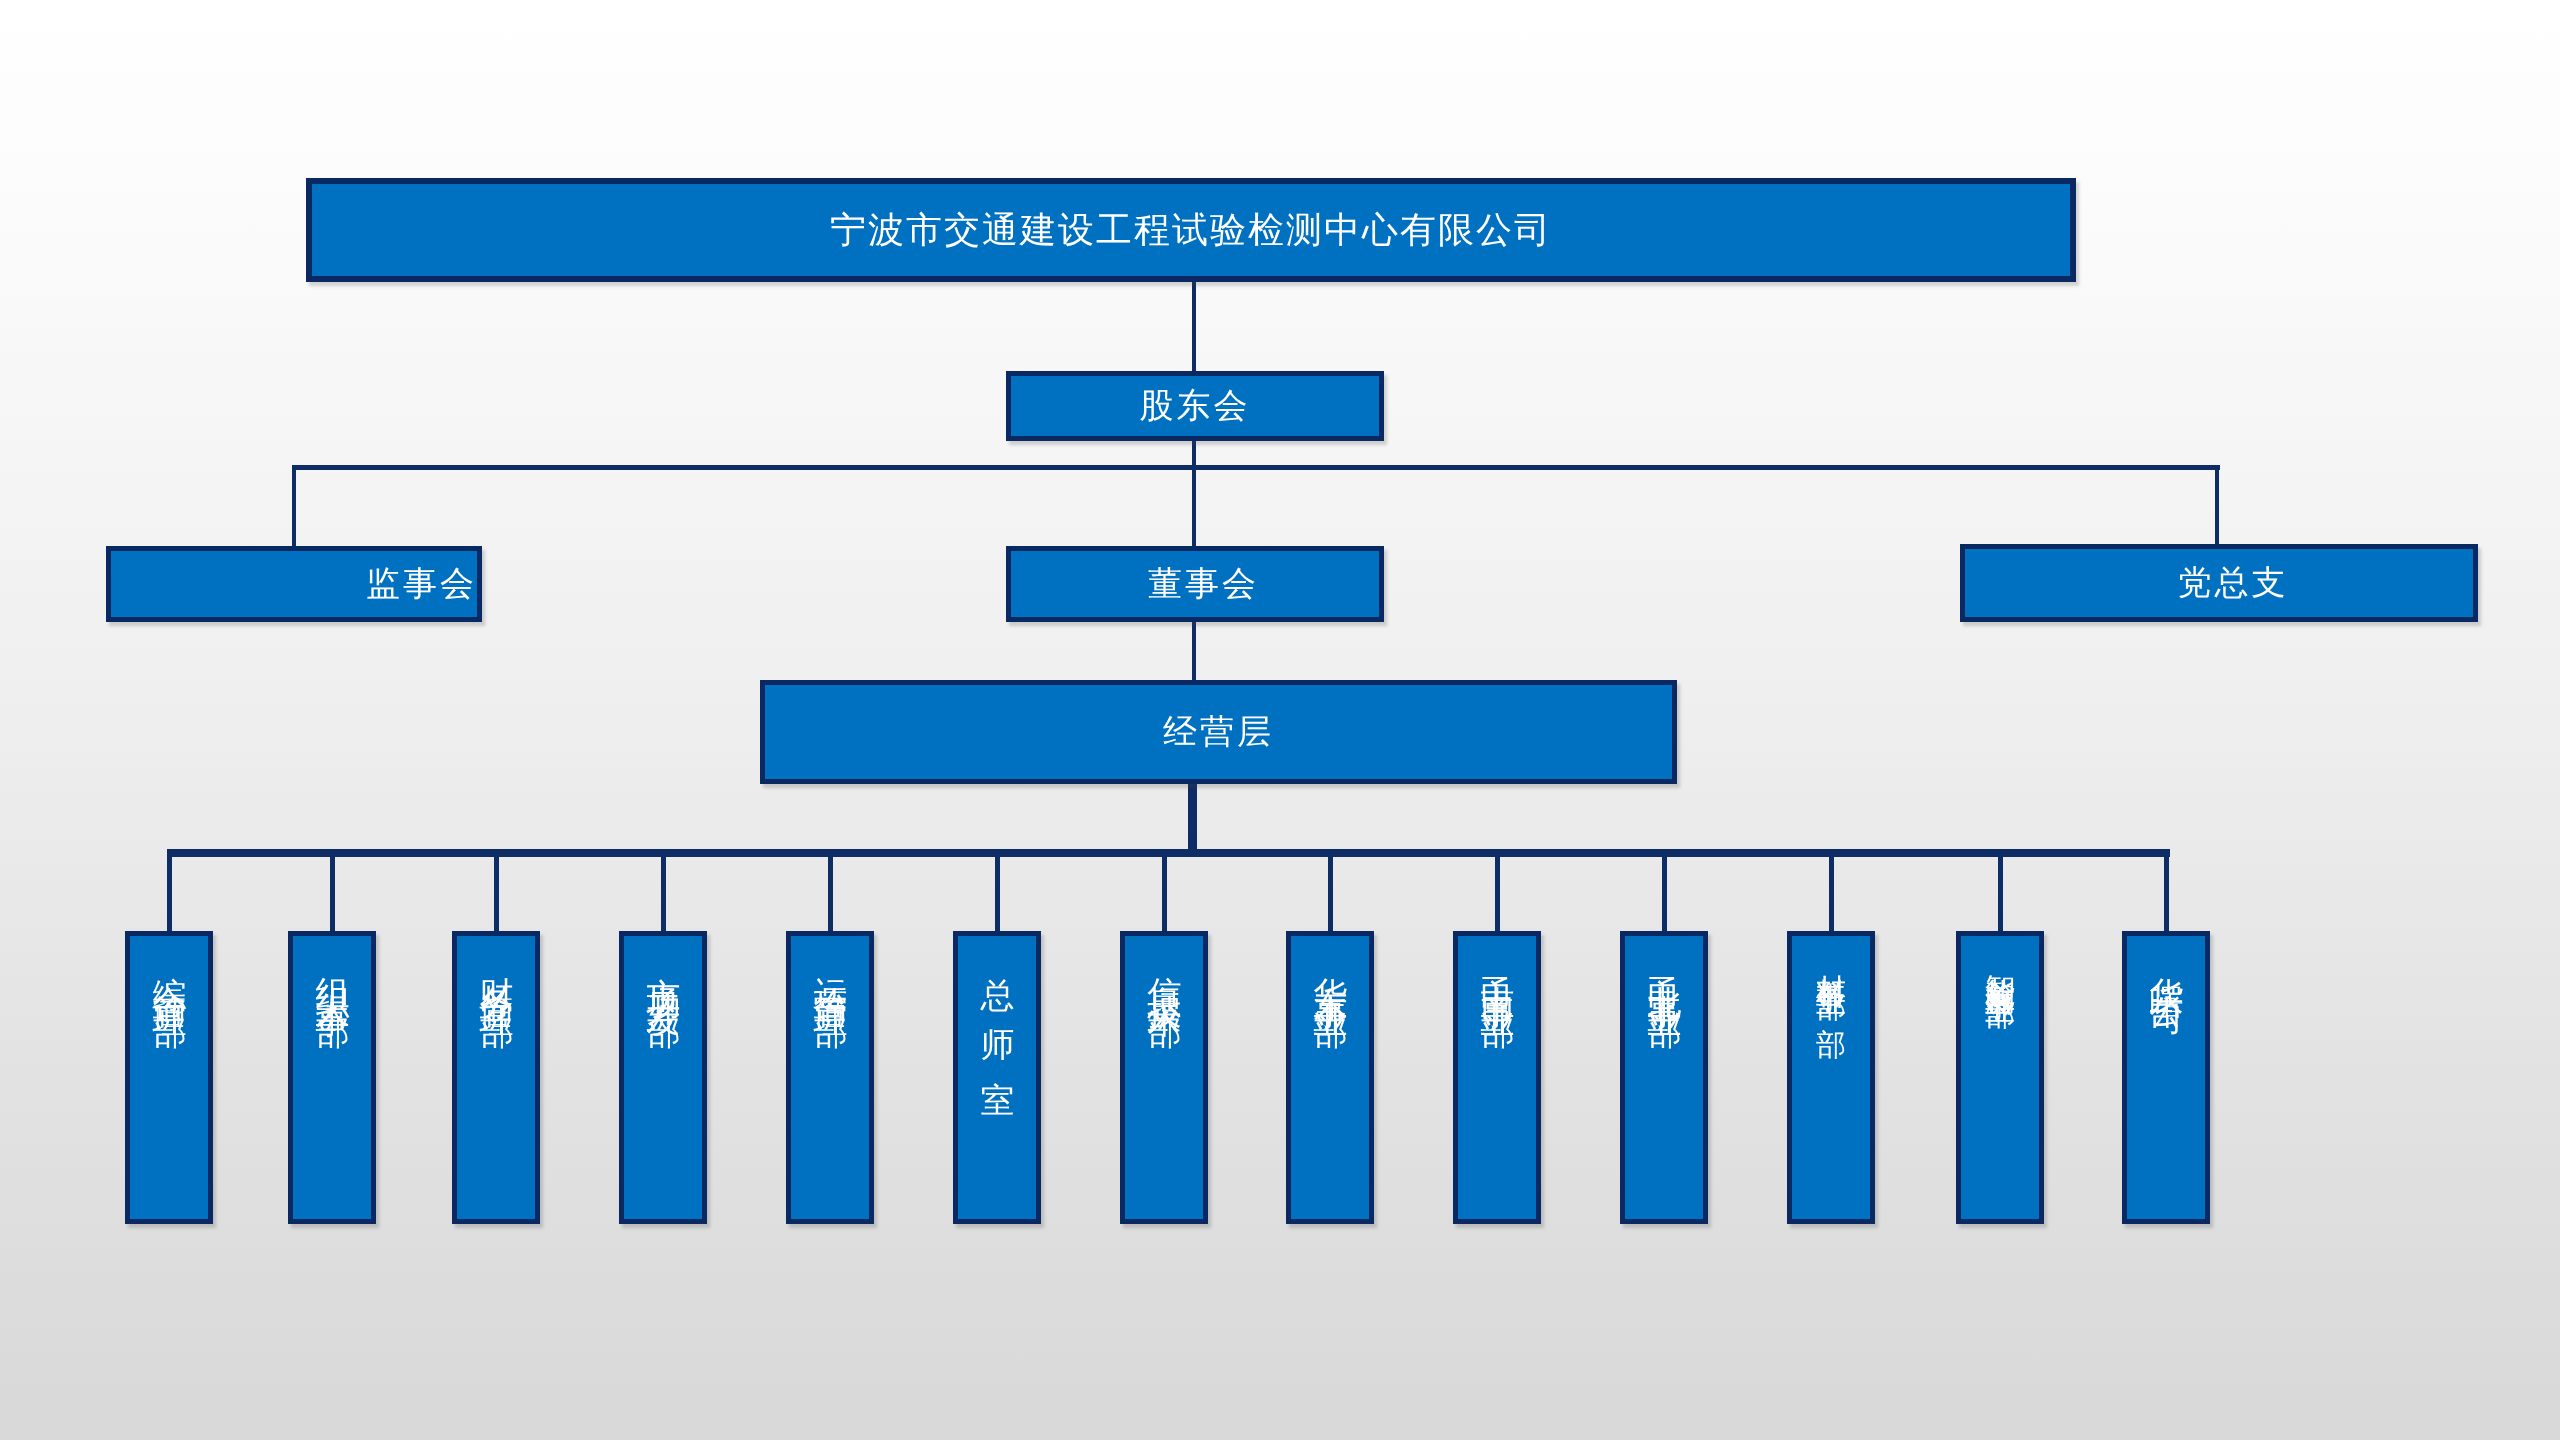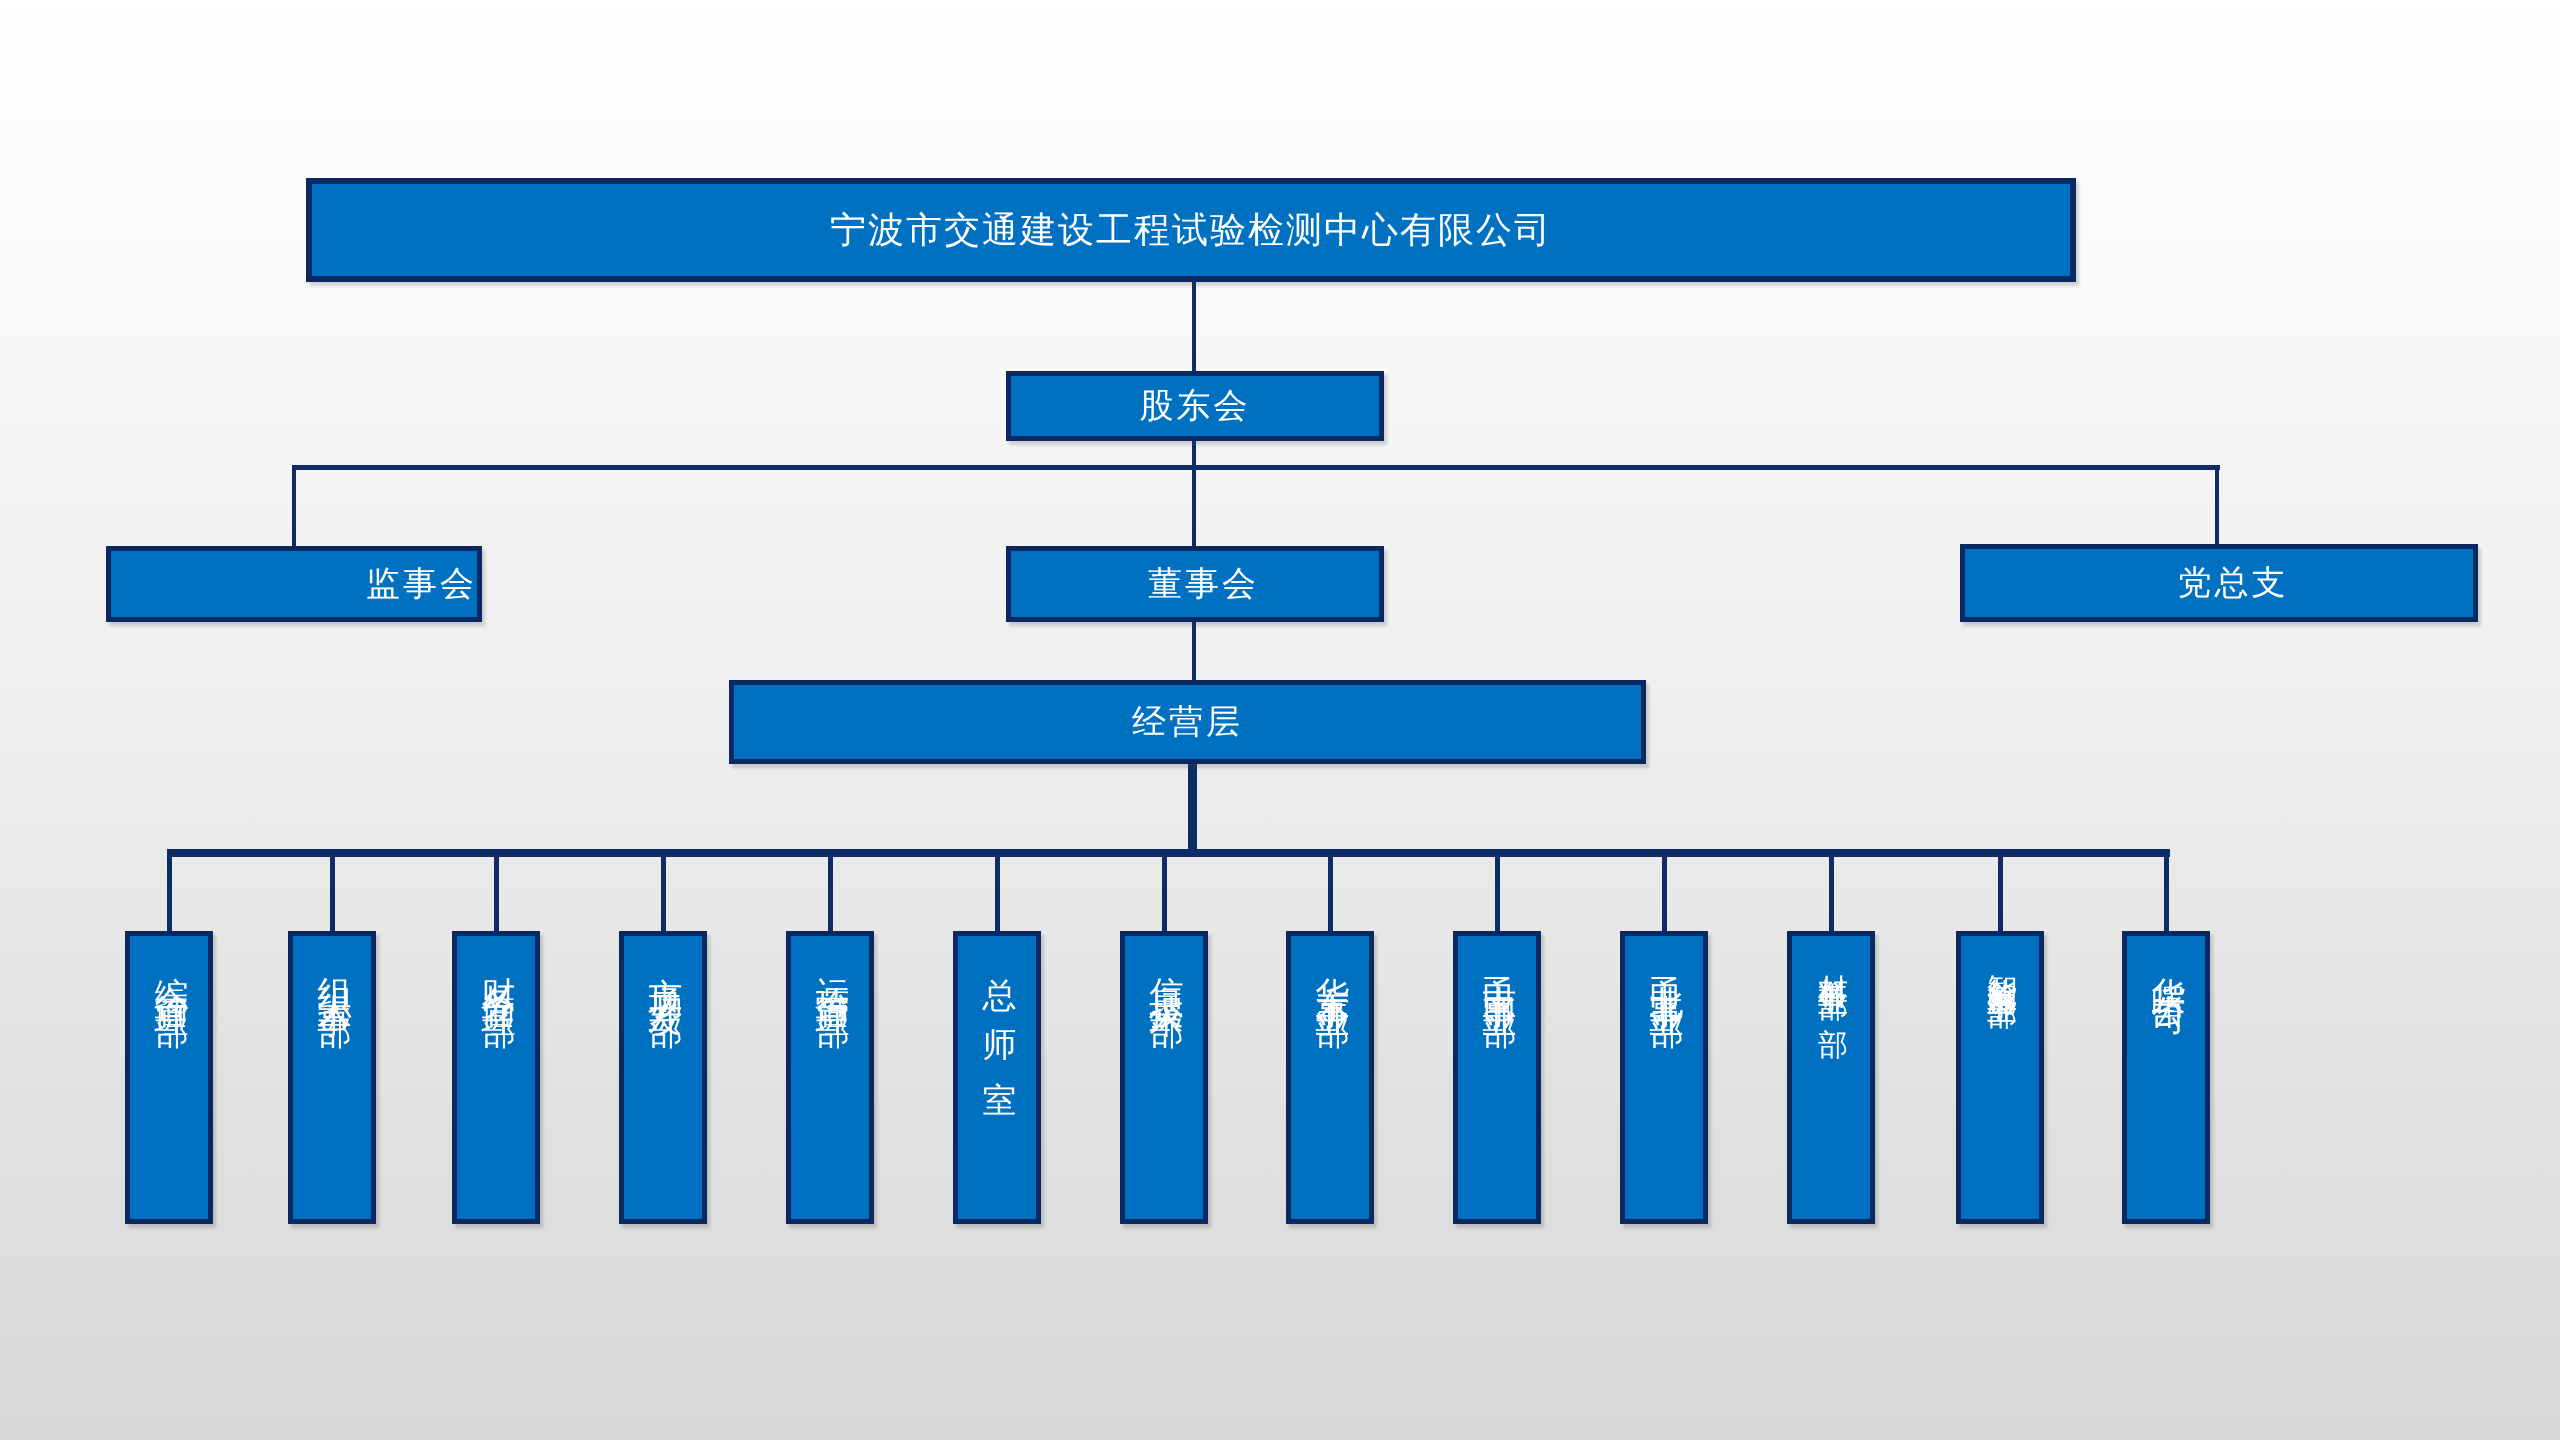--- a/index.html
+++ b/index.html
@@ -1,21 +1,21 @@
 <!DOCTYPE html>
 <html><head>
 <meta charset="utf-8">
 <style>
   html,body{margin:0;padding:0;}
   .canvas{
     position:relative;
     width:2560px;height:1440px;
     overflow:hidden;
     background:linear-gradient(180deg,#ffffff 0%,#fafafa 18%,#efefef 48%,#e2e2e2 75%,#d8d8d8 100%);
-    font-family:Liberation Mono, monospace;
+    font-family:Liberation Serif, serif;
   }
   .box{
     position:absolute;
     background:#0070c0;
     border:5px solid #0a2862;
     box-sizing:border-box;
     color:#ffffff;
     display:flex;align-items:center;justify-content:center;
     box-shadow:3px 4px 3px rgba(70,70,70,0.22);
   }
@@ -81,21 +81,21 @@
   <div class="box mid-box" style="left:106px;top:546px;width:376px;height:76px;justify-content:flex-end;">
     <span>监事会</span>
   </div>
   <div class="box mid-box" style="left:1006px;top:546px;width:378px;height:76px;padding-left:17px;">
     <span>董事会</span>
   </div>
   <div class="box mid-box" style="left:1960px;top:544px;width:518px;height:78px;padding-left:28px;">
     <span>党总支</span>
   </div>
 
-  <div class="box mid-box" style="left:729px;top:680px;width:917px;height:84px;">
+  <div class="box mid-box" style="left:760px;top:680px;width:917px;height:104px;">
     <span>经营层</span>
   </div>
 
   <div class="vbox" style="left:125px;">
     <span class="vtext">综合管理部</span>
   </div>
   <div class="vbox" style="left:288px;">
     <span class="vtext">组织人事部</span>
   </div>
   <div class="vbox" style="left:452px;">

